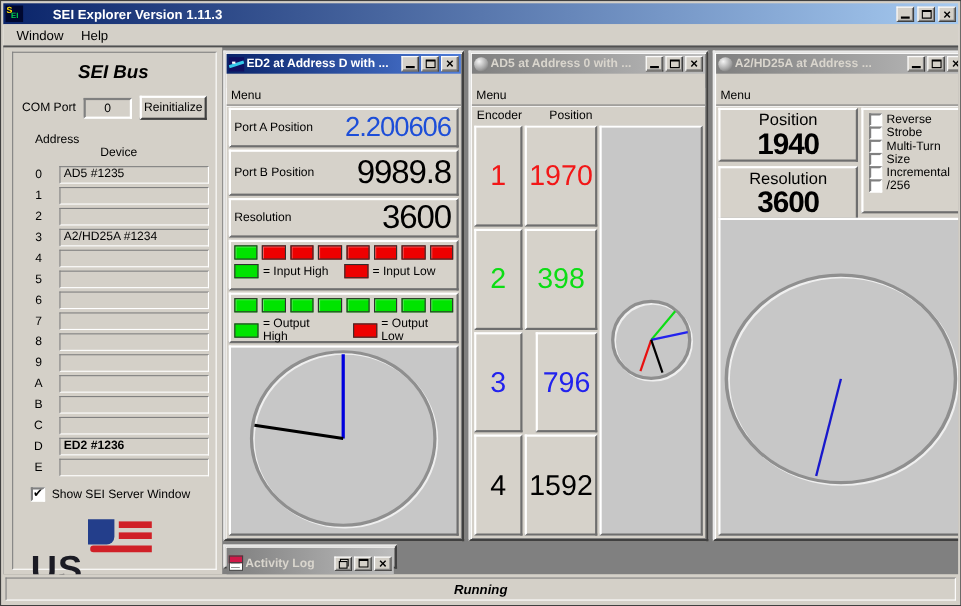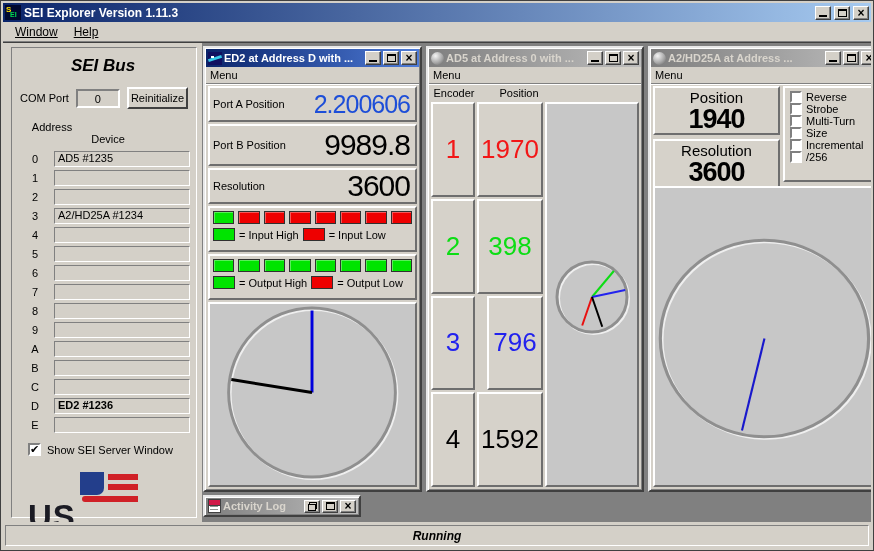--- a/index.html
+++ b/index.html
@@ -4,25 +4,25 @@
 <style>
   * { box-sizing: border-box; margin: 0; padding: 0; }
   body { font-family: "Liberation Sans", sans-serif; background: #000; }
   #screen { width: 874px; height: 551px; background: #d4d0c8; border: 1px solid #404040;
             padding: 2px; display: flex; flex-direction: column; }
 
   
   .titlebar-main { height: 19px; background: linear-gradient(to right, #0a246a, #a6caf0);
                    display: flex; align-items: center; gap: 3px; padding: 0 2px; flex: none; }
   .titlebar-main .title { color: #fff; font-weight: bold; font-size: 12px; flex: 1;
-                          white-space: nowrap; overflow: hidden; }
+                          white-space: nowrap; overflow: hidden; margin-left: 24px; }
   .menubar { height: 20px; flex: none; display: flex; align-items: center; font-size: 12px;
              padding-left: 4px; background: #d4d0c8; border-bottom: 1px solid #808080;
              box-shadow: 0 1px 0 #ffffff; }
-  .menu-item { padding: 2px 8px; text-decoration: underline; }
+  .menu-item { padding: 2px 8px; }
   .client { position: relative; flex: 1; background: #808080; overflow: hidden;
             border-top: 1px solid #404040; }
   .statusbar { height: 26px; flex: none; background: #d4d0c8; padding: 3px 2px 2px 2px; }
   .status-inner { height: 100%; border: 1px solid; border-color: #808080 #fff #fff #808080;
                   display: flex; align-items: center; justify-content: center;
                   font-size: 12px; font-weight: bold; font-style: italic; }
 
   
   .raised  { border: 2px solid; border-color: #ffffff #6e6e6e #6e6e6e #ffffff; background: #d6d2ca; }
   .sunken1 { border: 1px solid; border-color: #808080 #ffffff #ffffff #808080; }
@@ -89,35 +89,35 @@
   
   .child { position: absolute; background: #d4d0c8; border: 2px solid;
            border-color: #e8e8e8 #404040 #404040 #e8e8e8; padding: 1px;
            box-shadow: inset 1px 1px 0 #fff, inset -1px -1px 0 #808080;
            display: flex; flex-direction: column; }
   .child-tb { height: 18px; display: flex; align-items: center; gap: 2px; padding: 0 2px; flex: none; }
   .tb-active   { background: linear-gradient(to right, #0a246a, #4f7cd8); color: #fff; }
   .tb-inactive { background: linear-gradient(to right, #7f7f7f, #bdbdbd); color: #d9d5cd; }
   .child-title { flex: 1; font-size: 11px; font-weight: bold; white-space: nowrap; overflow: hidden; }
   .child-menubar { height: 17px; font-size: 11px; padding: 2px 4px 0 4px; flex: none;
-                   border-bottom: 1px solid #808080; box-shadow: 0 1px 0 #fff; }
+                   border-bottom: 1px solid #808080; box-shadow: 0 1px 0 #fff; margin-top: 12px; }
   .child-body { flex: 1; padding: 2px; display: flex; flex-direction: column; overflow: hidden; }
 
   
   .field-panel { display: flex; align-items: center; padding: 0 3px; margin-bottom: 2px; flex: none; }
   .field-label { font-size: 11px; width: 76px; flex: none; }
   .field-value { flex: 1; text-align: right; font-size: 30px; letter-spacing: -1px; line-height: 1; padding-right: 2px; }
   .fp-a { height: 36px; } .fp-a .field-value { font-size: 25px; }
   .fp-b { height: 42px; } .fp-r { height: 36px; }
   .led-panel { height: 46px; margin-bottom: 2px; padding: 3px 3px; flex: none; }
   .led-row { display: flex; gap: 4px; margin-bottom: 4px; }
   .led { flex: 1; height: 13px; border: 1px solid #303030; box-shadow: inset 1px 1px 0 rgba(255,255,255,0.35); }
   .legend-row { display: flex; align-items: center; gap: 4px; font-size: 11px; }
   .legend-swatch { width: 22px; height: 13px; border: 1px solid #303030; flex: none; }
-  .legend-text { }
+  .legend-text { margin-right: 10px; }
   .dial-panel { flex: 1; background: #c7c7c7; position: relative; }
   .dial-panel svg { position: absolute; left: 0; top: 0; width: 100%; height: 100%; }
 
   
   .ad5-headers { display: flex; font-size: 11px; height: 16px; flex: none; padding-top: 1px; }
   .ad5-headers .he { width: 46px; text-align: center; }
   .ad5-headers .hp { width: 84px; text-align: center; }
   .ad5-grid { flex: 1; display: flex; gap: 2px; overflow: hidden; }
   .ad5-col { display: flex; flex-direction: column; gap: 2px; }
   .col-enc { width: 44px; } .col-pos { width: 66px; }
@@ -446,21 +446,21 @@
           <svg viewBox="0 0 207 296" preserveAspectRatio="none">
               <circle cx="104.5" cy="151.5" r="98" fill="none" stroke="#efefef" stroke-width="3"></circle>
               <circle cx="103" cy="150" r="98" fill="none" stroke="#8f8f8f" stroke-width="3"></circle>
               <line x1="103" y1="150" x2="81.83660480732918" y2="241.66873569499495" stroke="#1818cc" stroke-width="2"></line>
             </svg>
         </div>
       </div>
     </div>
 
     <div class="child" style="left:200px; top:452px; width:158px; height:22px;">
-      <div class="child-tb tb-inactive" style="height:16px;">
+      <div class="child-tb tb-inactive" style="height:28px;">
         <div class="log-icon"></div>
         <div class="child-title">Activity Log</div>
         <div class="tb-btn" style="height:13px;">
             <div class="g-restore"></div>
           </div>
         <div class="tb-btn" style="height:13px;">
             <div class="g-max"></div>
           </div>
         <div class="tb-btn" style="height:13px;">
             <span class="g-close">×</span>

